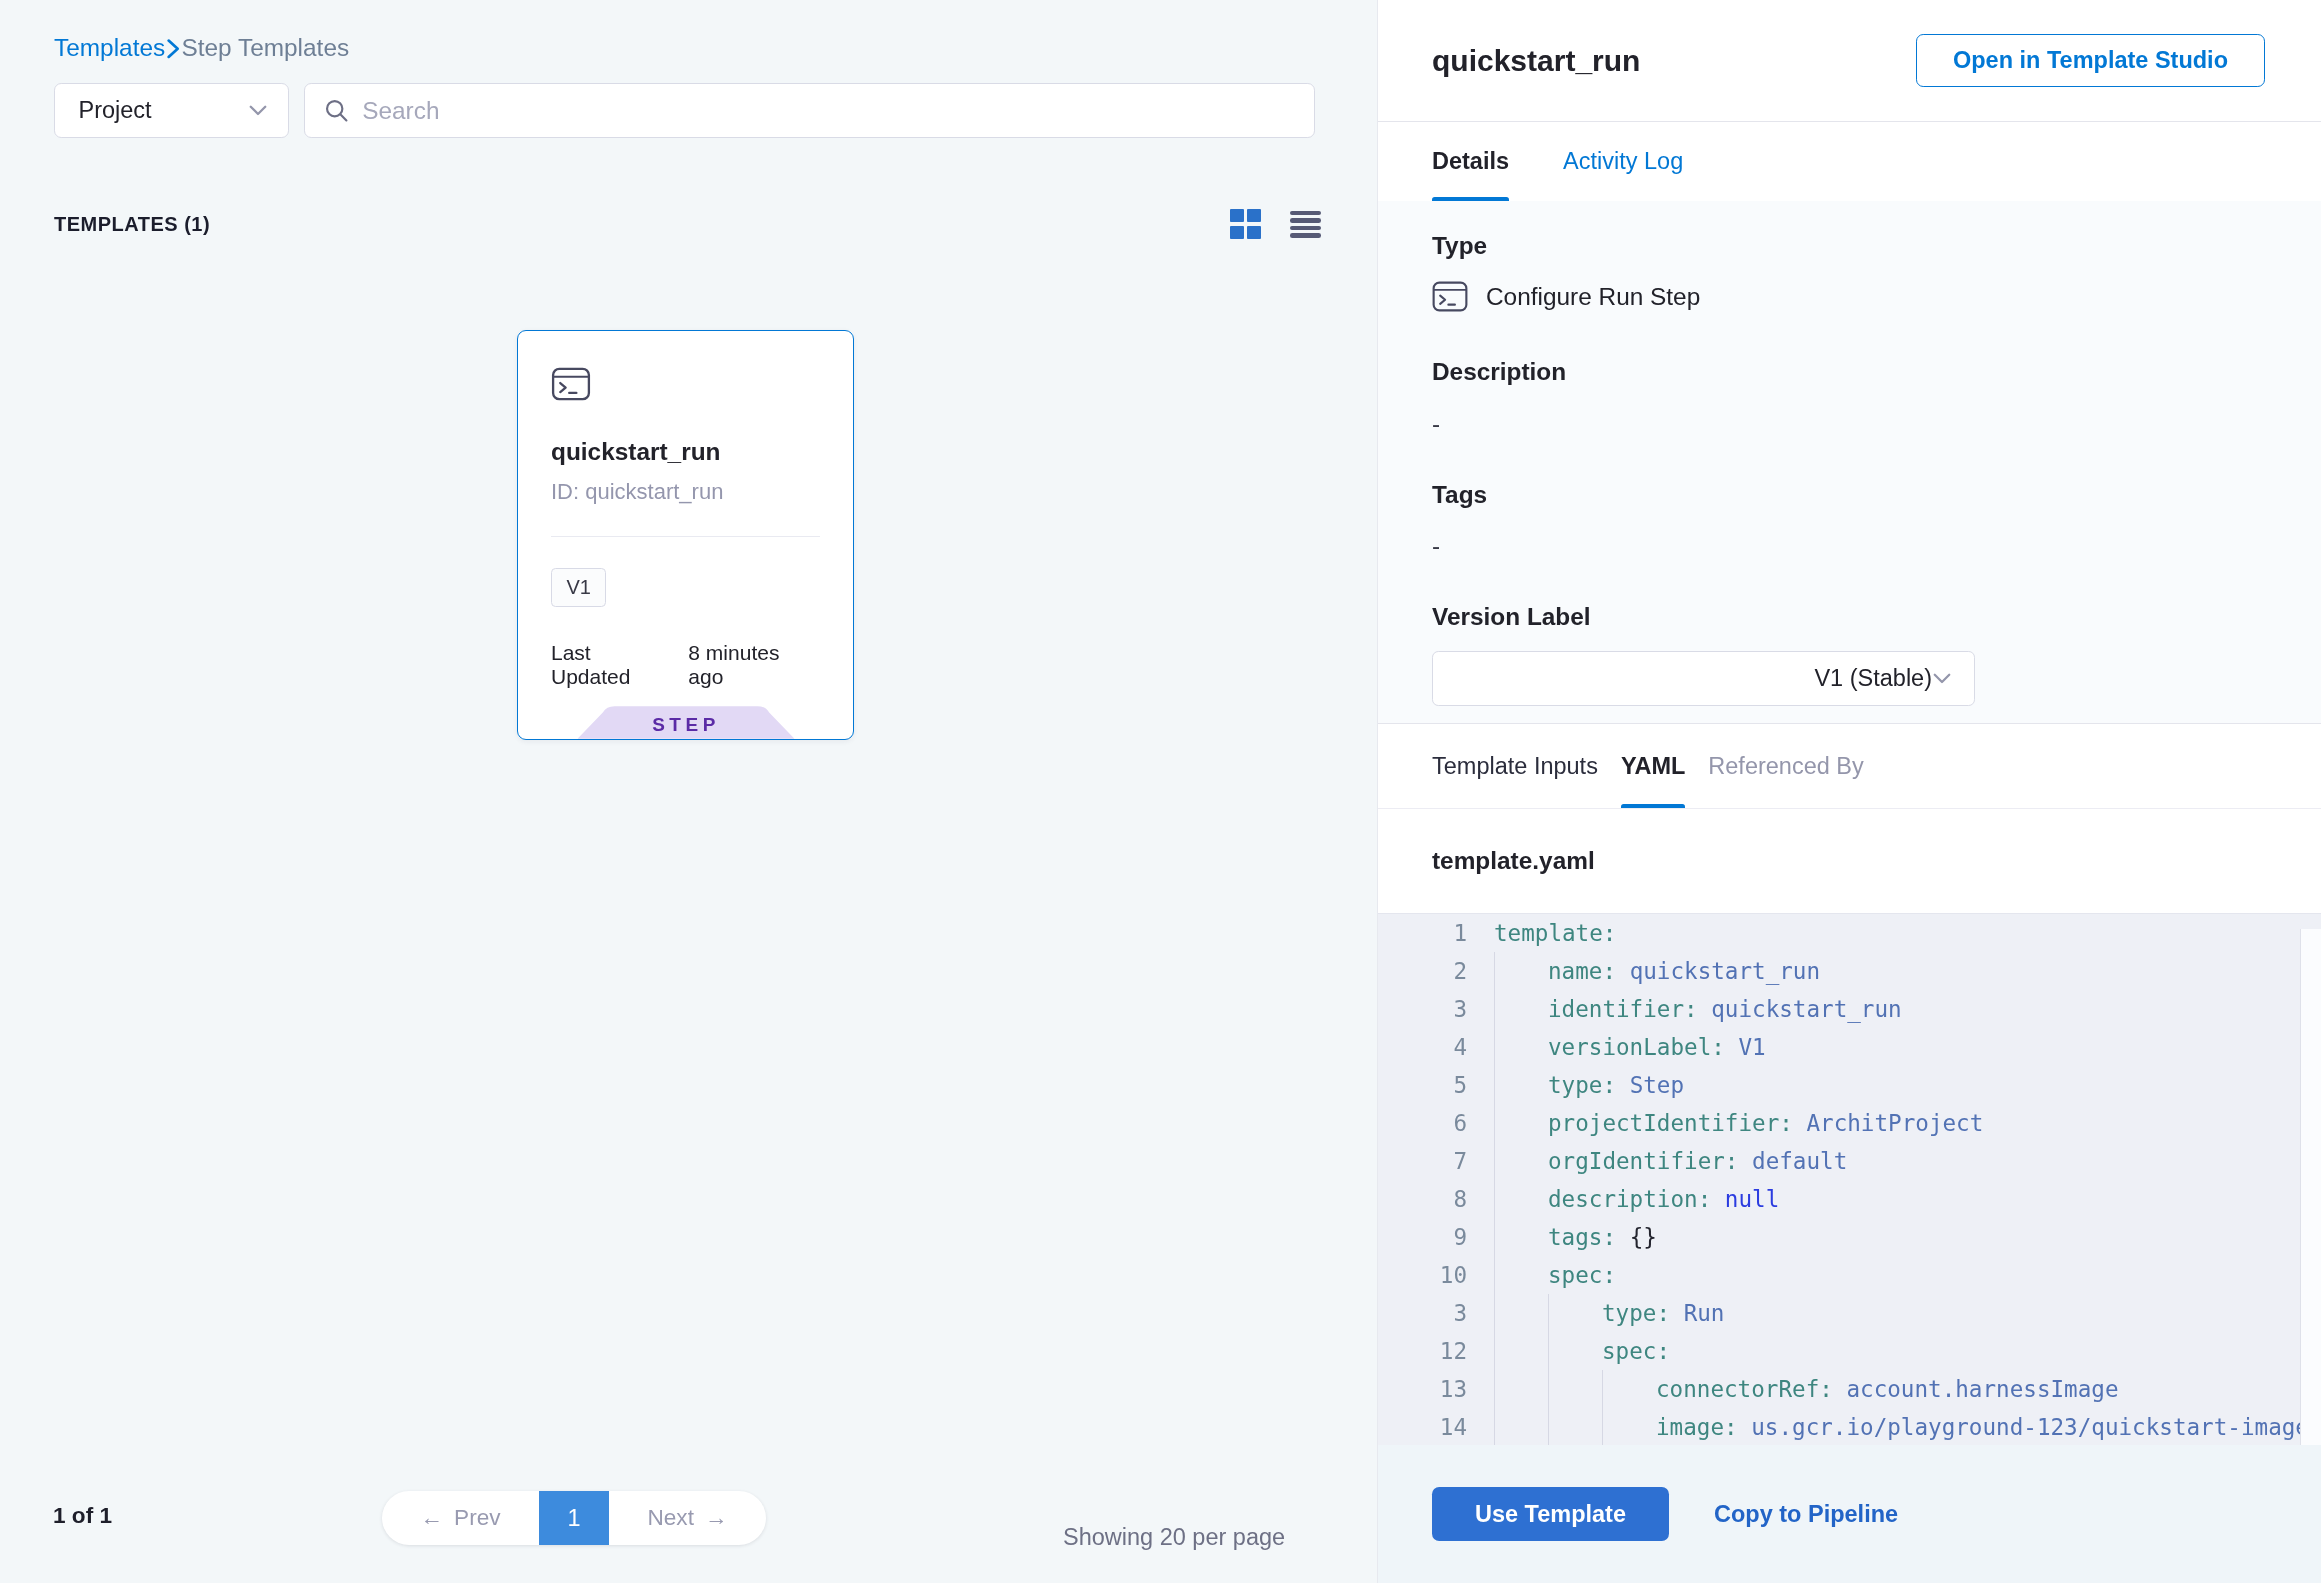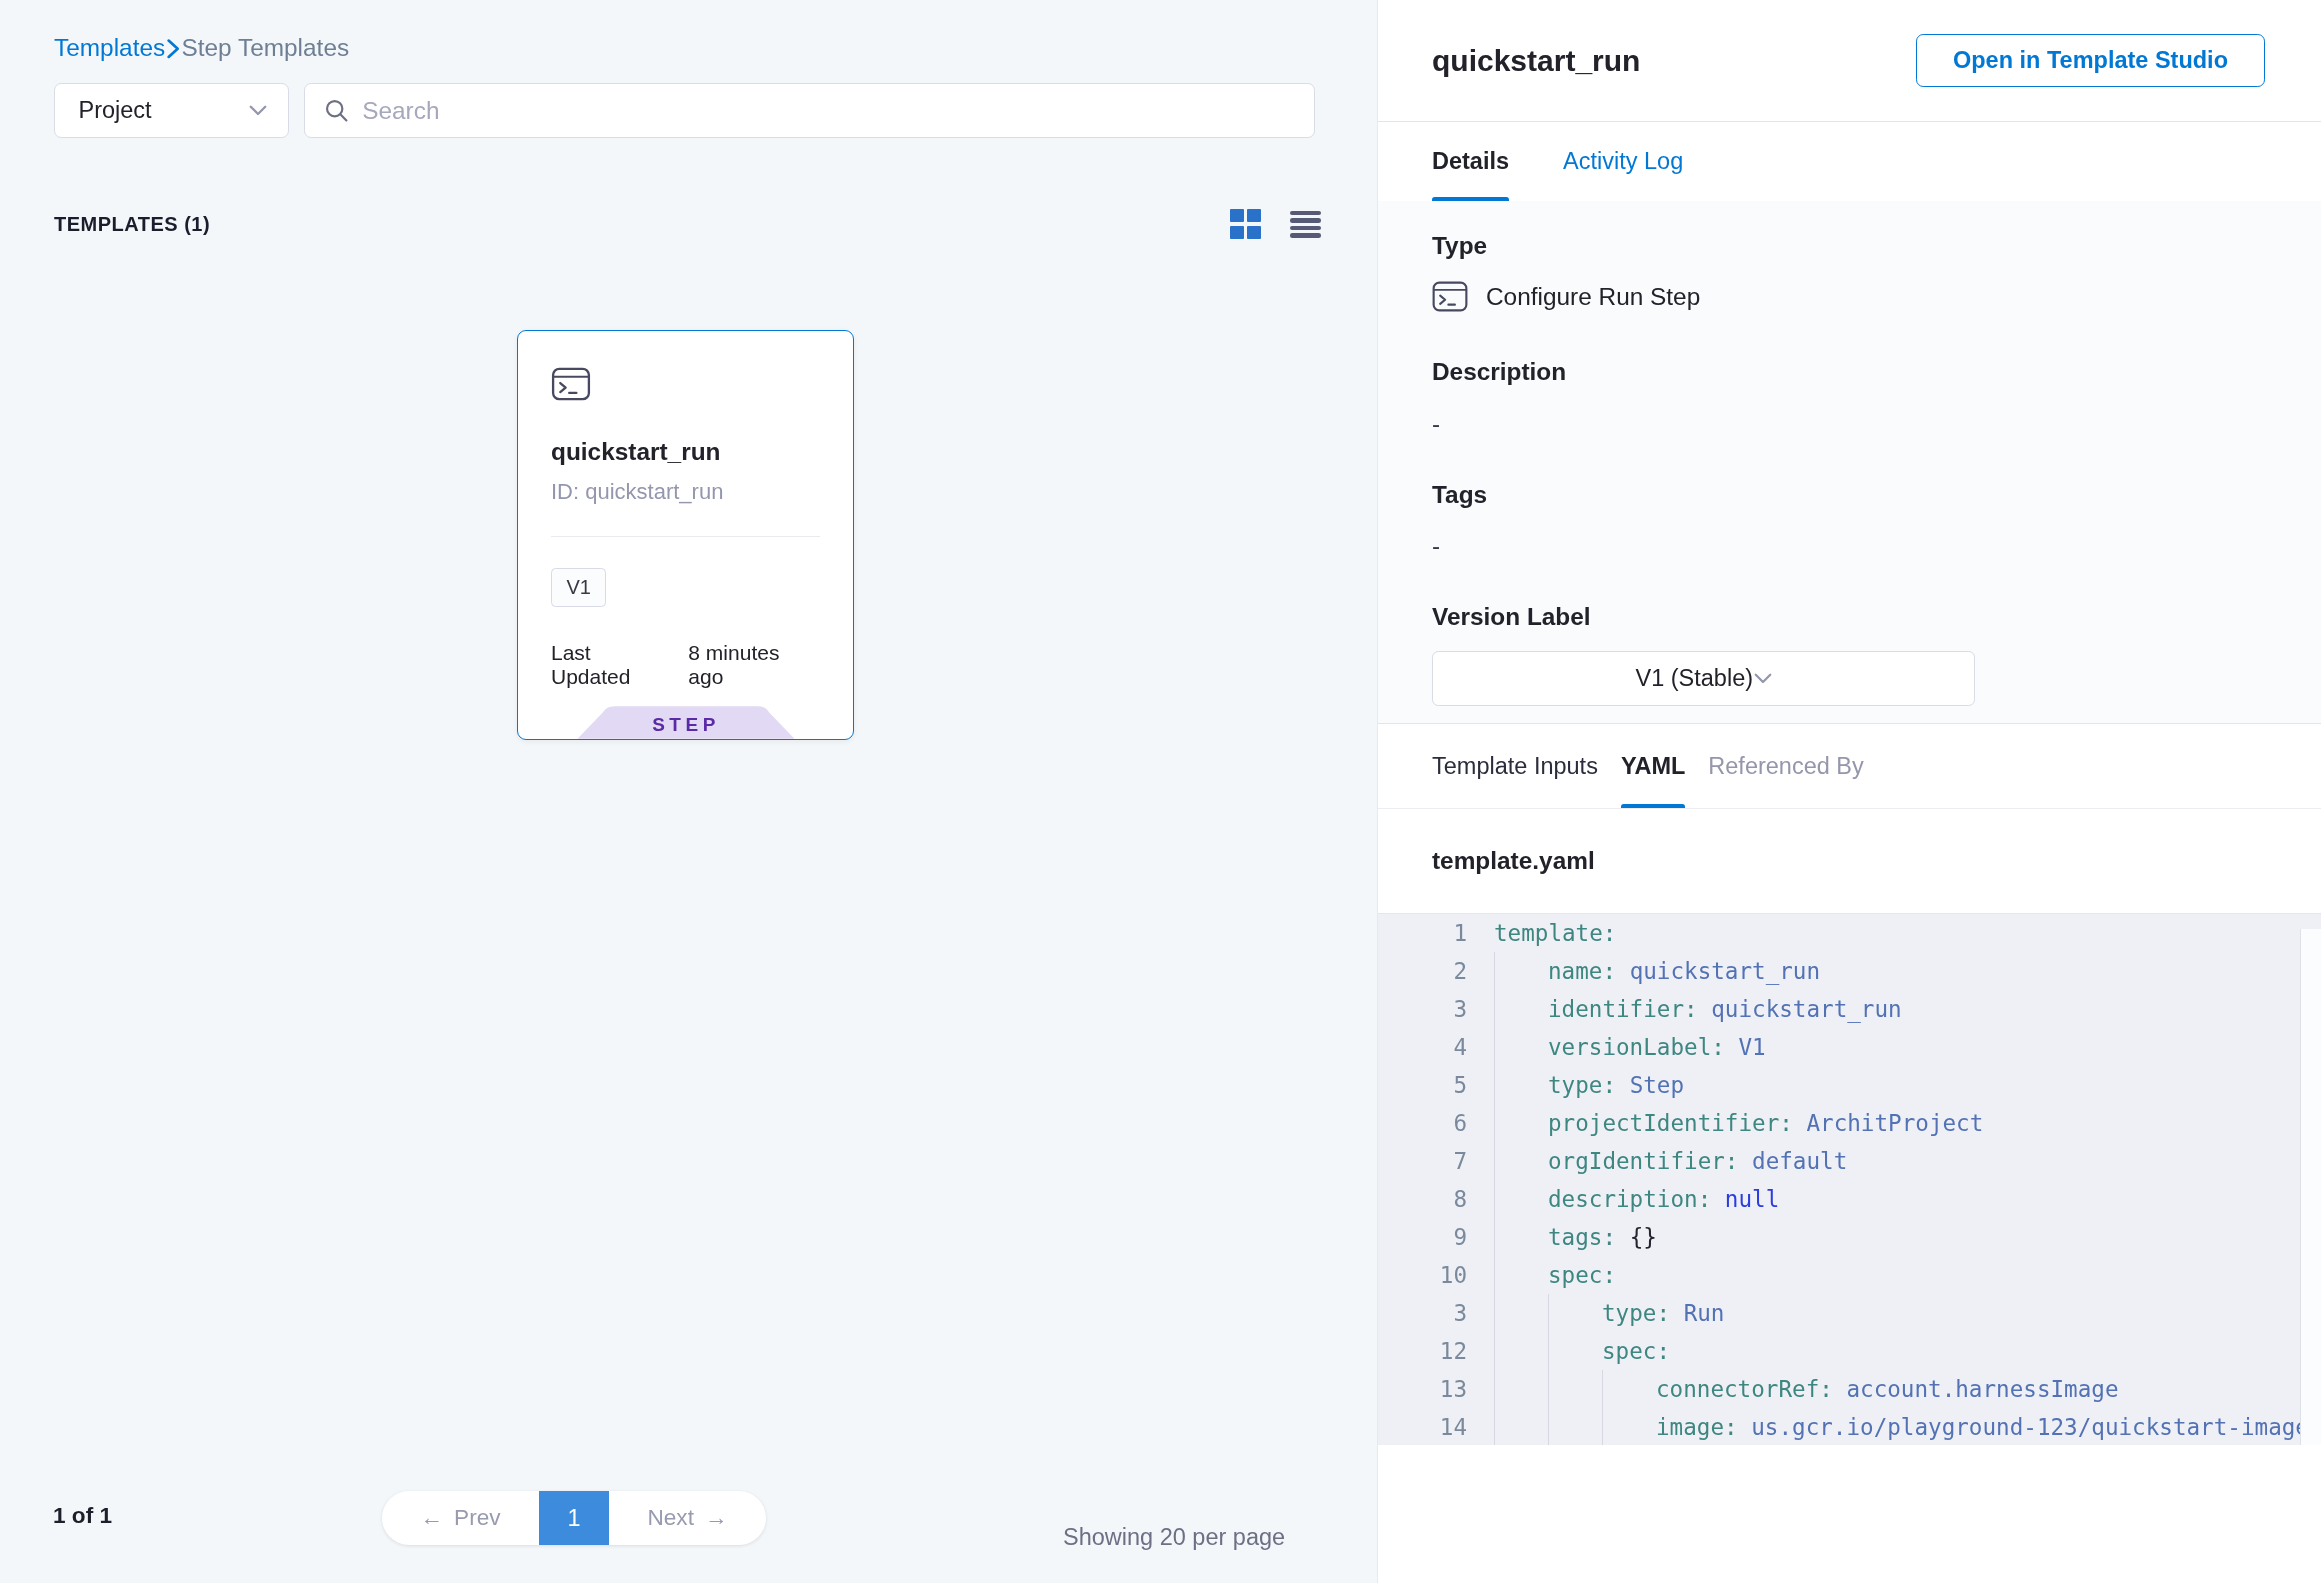--- a/index.html
+++ b/index.html
@@ -81,21 +81,21 @@
   .rp-tab.plain { color:#2b2d3c; }
 
   .details-body { height:522px; background:#f9fbfd; padding:31px 54px 0 54px; }
   .field-label { font-size:24.4px; font-weight:600; color:#22222a; }
   .type-row { margin-top:20px; display:flex; align-items:center; gap:18px; font-size:24.4px; color:#22222a; }
   .field-value { font-size:24.4px; color:#383946; }
   .mt-desc { margin-top:45px; } .mt-dash1 { margin-top:23.5px; }
   .mt-tags { margin-top:43px; } .mt-dash2 { margin-top:23.5px; }
   .mt-version { margin-top:43px; }
   .version-select { margin-top:20px; width:543px; height:55px; background:#fff; border:0.9px solid #d9dbe6;
-    border-radius:6.3px; display:flex; align-items:center; justify-content:center;
+    border-radius:6.3px; display:flex; align-items:center; justify-content:flex-end;
     padding:0 22px 0 23.5px; cursor:pointer; }
   .version-select .label { font-size:23.5px; color:#22222a; }
 
   .sub-tabs { height:85px; border-top:0.9px solid #e4e5ec; display:flex; align-items:center; gap:23px;
     padding:0 54px; background:#fff; }
   .file-header { height:105px; border-top:0.9px solid #ececf3; background:#fff; display:flex; align-items:center;
     padding:0 54px; }
   .file-name { font-size:24.4px; font-weight:bold; color:#22222a; }
 
   .code-area { position:relative; height:532px; border-top:0.9px solid #e4e6ee; background:#eef0f6;
@@ -279,15 +279,19 @@
           <div class="yaml-row"><span class="yaml-num">9</span><span class="yaml-code"><span class="yaml-indent"></span><span><span class="tok-key">tags</span><span class="tok-colon">:</span><span class="tok-punct"> {}</span></span></span></div>
           <div class="yaml-row"><span class="yaml-num">10</span><span class="yaml-code"><span class="yaml-indent"></span><span><span class="tok-key">spec</span><span class="tok-colon">:</span></span></span></div>
           <div class="yaml-row"><span class="yaml-num">3</span><span class="yaml-code"><span class="yaml-indent"></span><span class="yaml-indent"></span><span><span class="tok-key">type</span><span class="tok-colon">:</span><span class="tok-val"> Run</span></span></span></div>
           <div class="yaml-row"><span class="yaml-num">12</span><span class="yaml-code"><span class="yaml-indent"></span><span class="yaml-indent"></span><span><span class="tok-key">spec</span><span class="tok-colon">:</span></span></span></div>
           <div class="yaml-row"><span class="yaml-num">13</span><span class="yaml-code"><span class="yaml-indent"></span><span class="yaml-indent"></span><span class="yaml-indent"></span><span><span class="tok-key">connectorRef</span><span class="tok-colon">:</span><span class="tok-val"> account.harnessImage</span></span></span></div>
           <div class="yaml-row"><span class="yaml-num">14</span><span class="yaml-code"><span class="yaml-indent"></span><span class="yaml-indent"></span><span class="yaml-indent"></span><span><span class="tok-key">image</span><span class="tok-colon">:</span><span class="tok-val"> us.gcr.io/playground-123/quickstart-image</span></span></span></div>
         </div>
       <div class="code-scrollbar"></div>
     </div>
 
+    <div class="rp-footer">
+      <button class="use-template-btn">Use Template</button>
+      <span class="copy-link">Copy to Pipeline</span>
+    </div>
   </div>
 </div>
 
 
 </body></html>

